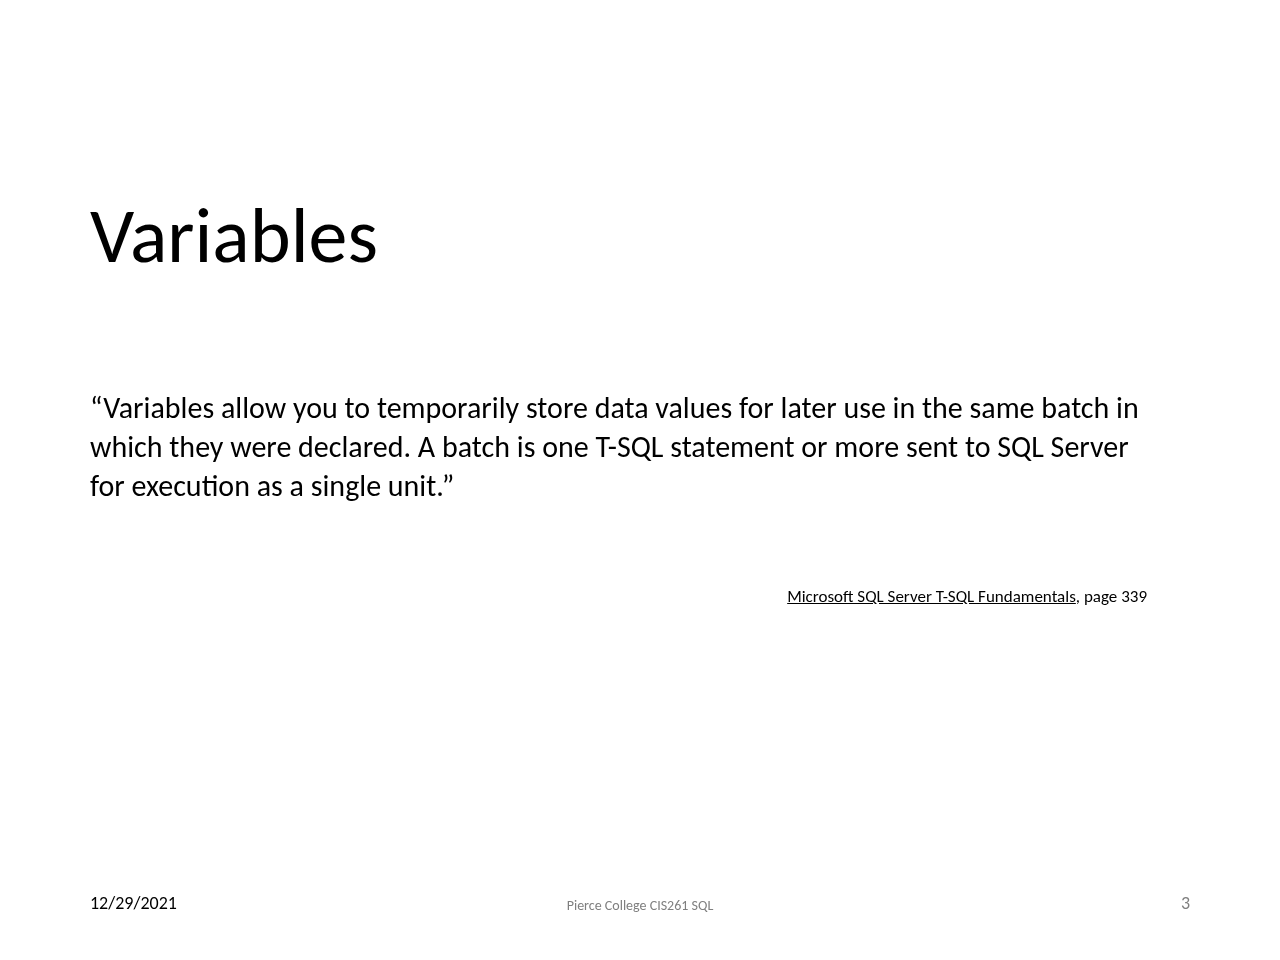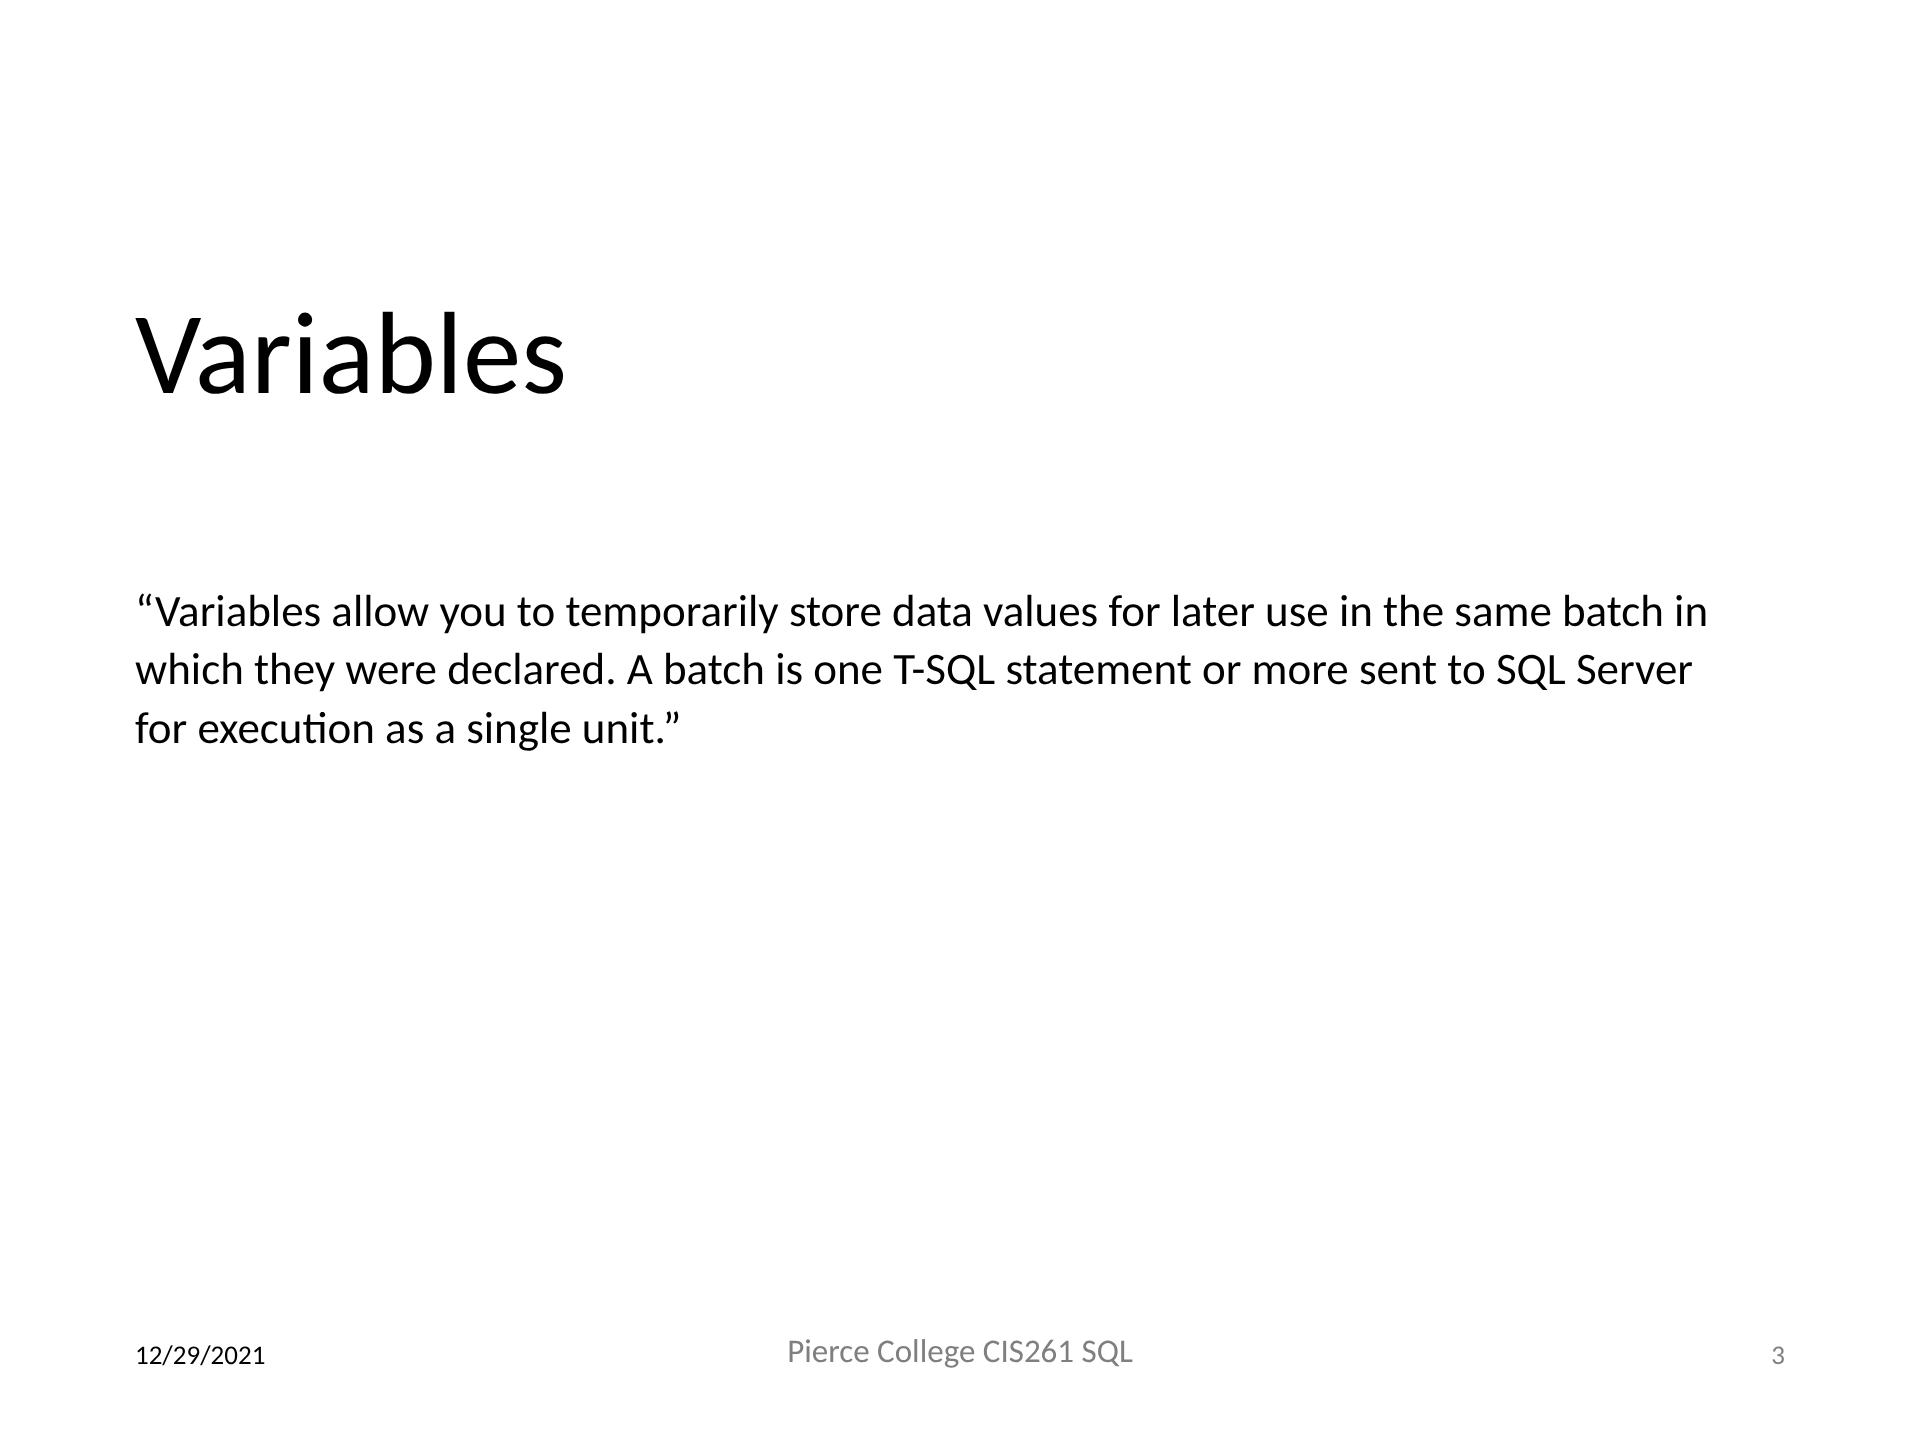--- a/index.html
+++ b/index.html
@@ -57,36 +57,39 @@
       bottom: 46px;
       left: 90px;
       font-size: 18px;
       color: #000000;
     }
     .footer-center {
       position: absolute;
       bottom: 46px;
       left: 50%;
       transform: translateX(-50%);
-      font-size: 22px;
+      font-size: 14px;
       color: #7f7f7f;
     }
     .footer-page {
       position: absolute;
       bottom: 46px;
       right: 90px;
       font-size: 18px;
       color: #7f7f7f;
     }
   </style>
 </head>
 <body>
 
 <div class="slide">
   <h1 class="title">Variables</h1>
 
   <p class="body-text">“Variables allow you to temporarily store data values for later use in the same batch in which they were declared. A batch is one T-SQL statement or more sent to SQL Server for execution as a single unit.”</p>
 
+  <div class="citation">
+    <span class="citation-link">Microsoft SQL Server T-SQL Fundamentals</span><span>, page 339</span>
+  </div>
 
   <div class="footer-date">12/29/2021</div>
   <div class="footer-center">Pierce College CIS261 SQL</div>
   <div class="footer-page">3</div>
 </div>
 
 </body></html>

